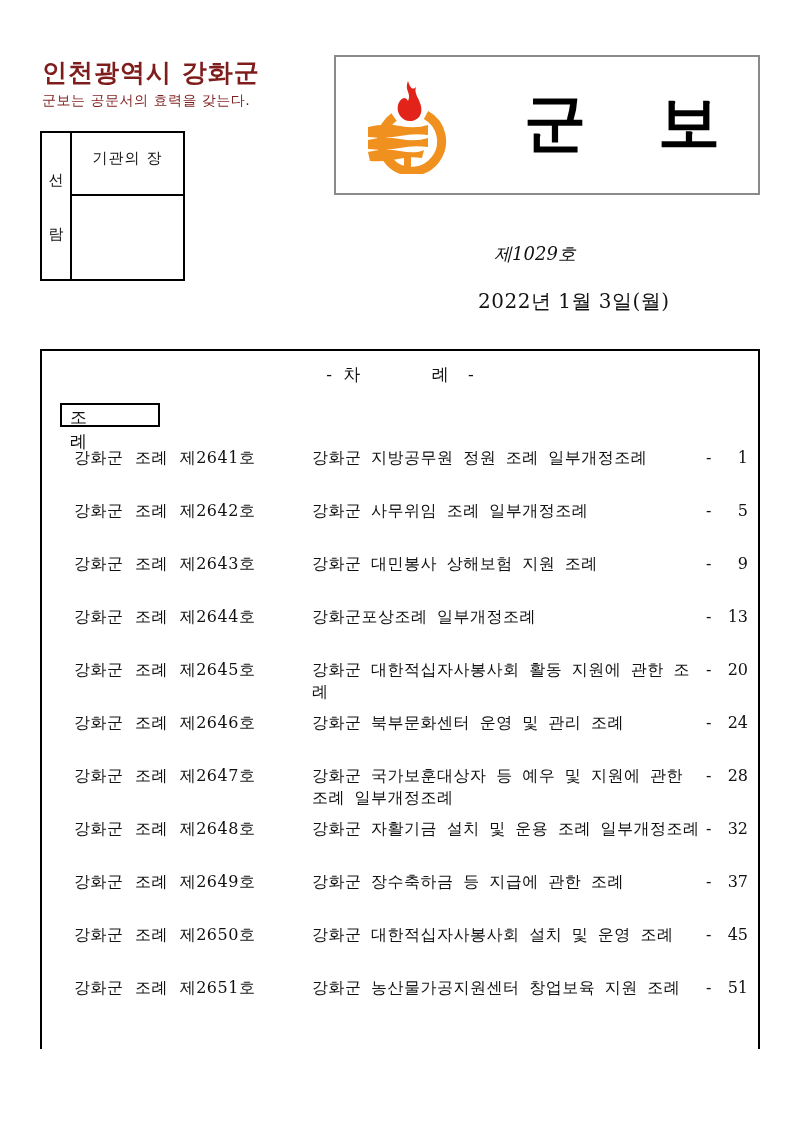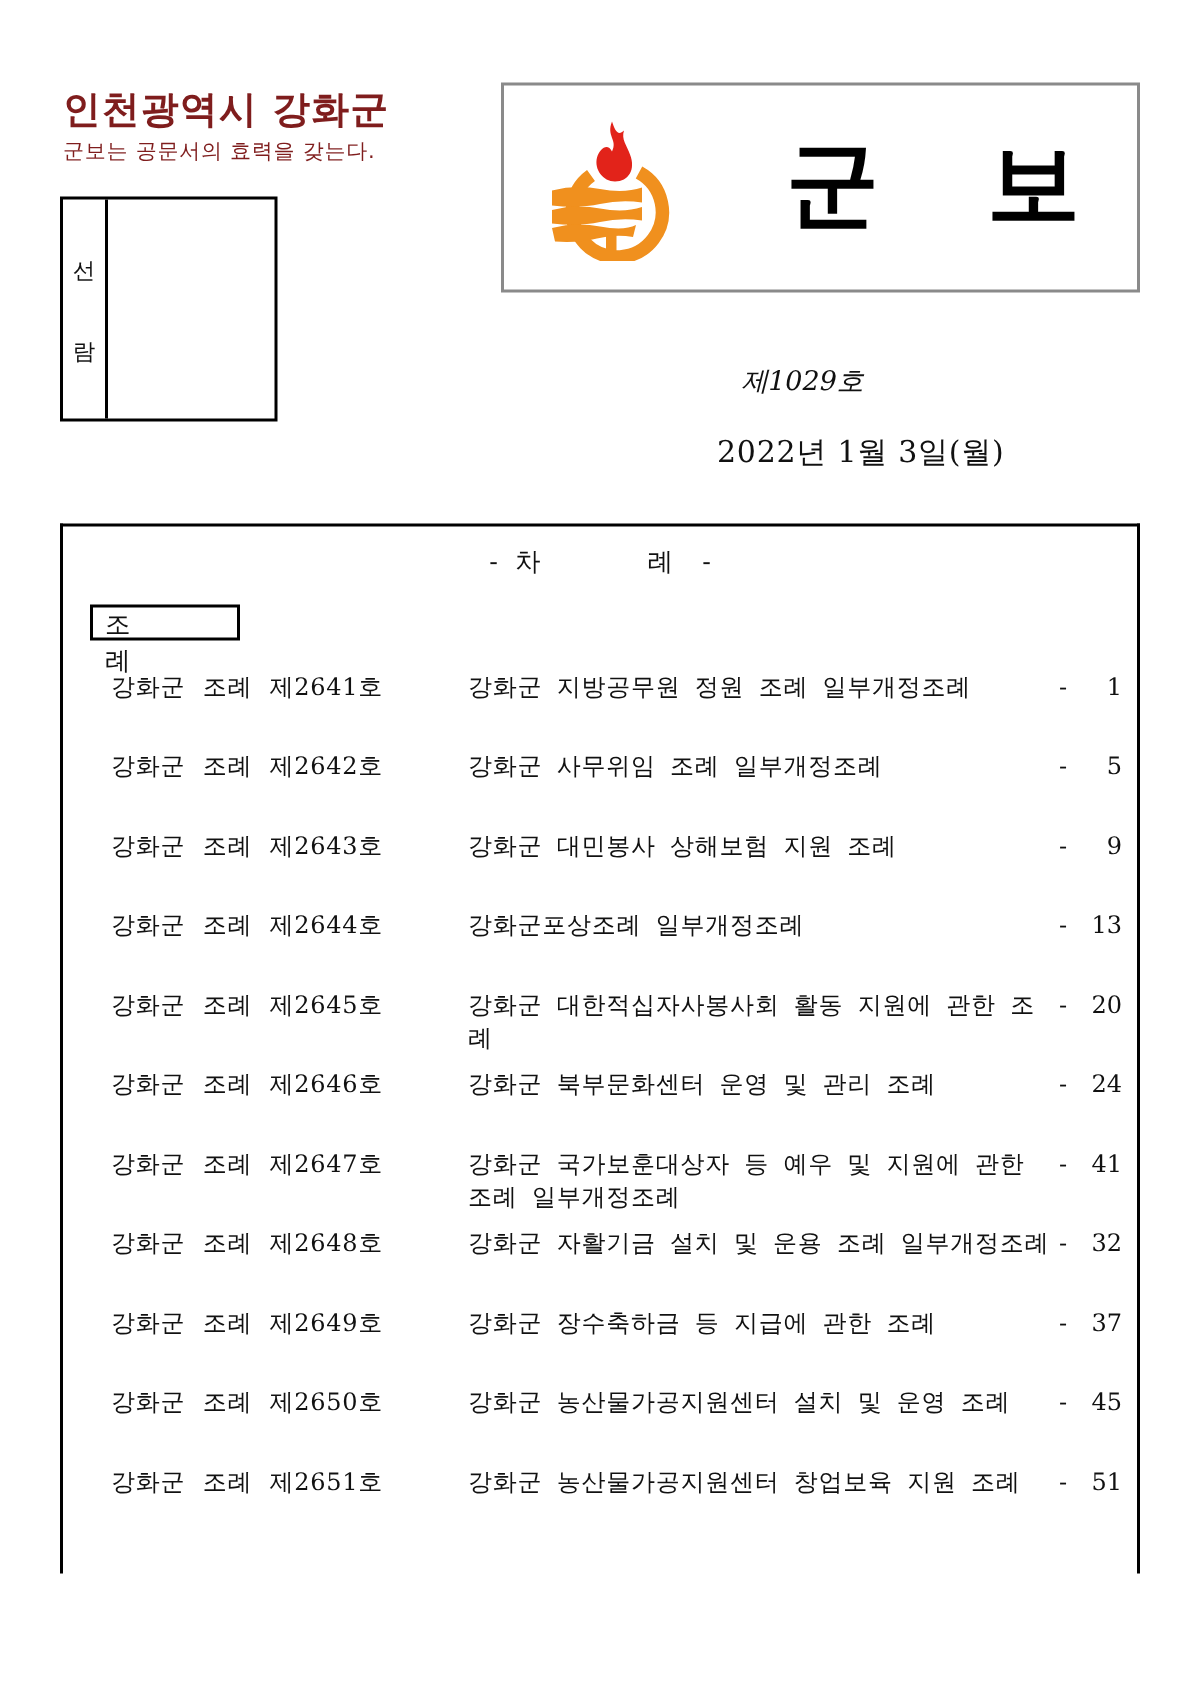--- a/index.html
+++ b/index.html
@@ -202,20 +202,21 @@
 <body>
 
 <div class="org-title">인천광역시 강화군</div>
 <div class="org-subtitle">군보는 공문서의 효력을 갖는다.</div>
 
 <div class="review-box">
   <div class="side">
     <span class="s1">선</span>
     <span class="s2">람</span>
   </div>
+  <div class="top-cell">기관의 장</div>
   <div class="bottom-cell"></div>
 </div>
 
 <div class="masthead">
   <svg class="logo" viewBox="0 0 90 95" xmlns="http://www.w3.org/2000/svg">
 
     <path d="M30 38 A30 30 0 1 0 62 36" fill="none" stroke="#f0901e" stroke-width="9"></path>
 
     <path d="M4 48 Q20 44 36 47 T64 46 L64 56 Q50 54 36 57 T4 58 Z" fill="#f0901e"></path>
     <path d="M4 61 Q20 57 36 60 T64 59 L64 68 Q50 66 36 69 T4 70 Z" fill="#f0901e"></path>
@@ -276,37 +277,37 @@
   <div class="row" style="top:361px;">
     <span class="code">강화군 조례 제2646호</span>
     <span class="name">강화군 북부문화센터 운영 및 관리 조례</span>
     <span class="dash">-</span>
     <span class="page">24</span>
   </div>
   <div class="row" style="top:414px;">
     <span class="code">강화군 조례 제2647호</span>
     <span class="name">강화군 국가보훈대상자 등 예우 및 지원에 관한 조례 일부개정조례</span>
     <span class="dash">-</span>
-    <span class="page">41</span>
+    <span class="page">28</span>
   </div>
   <div class="row" style="top:467px;">
     <span class="code">강화군 조례 제2648호</span>
     <span class="name">강화군 자활기금 설치 및 운용 조례 일부개정조례</span>
     <span class="dash">-</span>
     <span class="page">32</span>
   </div>
   <div class="row" style="top:520px;">
     <span class="code">강화군 조례 제2649호</span>
     <span class="name">강화군 장수축하금 등 지급에 관한 조례</span>
     <span class="dash">-</span>
     <span class="page">37</span>
   </div>
   <div class="row" style="top:573px;">
     <span class="code">강화군 조례 제2650호</span>
-    <span class="name">강화군 농산물가공지원센터 설치 및 운영 조례</span>
+    <span class="name">강화군 대한적십자사봉사회 설치 및 운영 조례</span>
     <span class="dash">-</span>
     <span class="page">45</span>
   </div>
   <div class="row" style="top:626px;">
     <span class="code">강화군 조례 제2651호</span>
     <span class="name">강화군 농산물가공지원센터 창업보육 지원 조례</span>
     <span class="dash">-</span>
     <span class="page">51</span>
   </div>
 </div>

